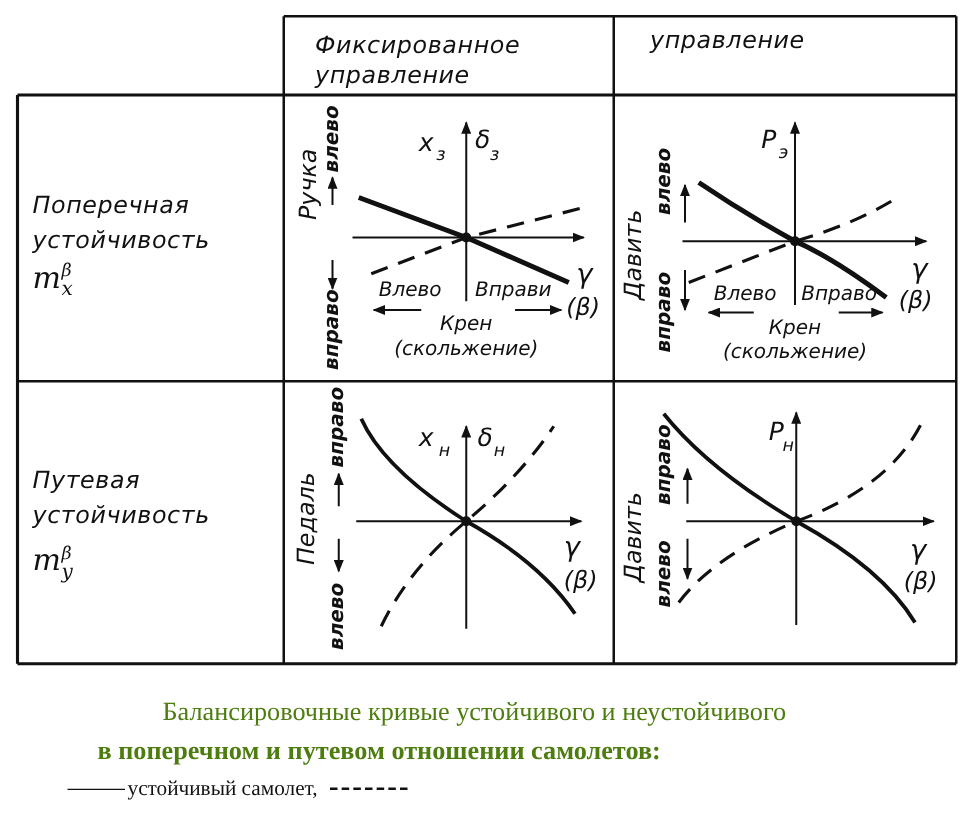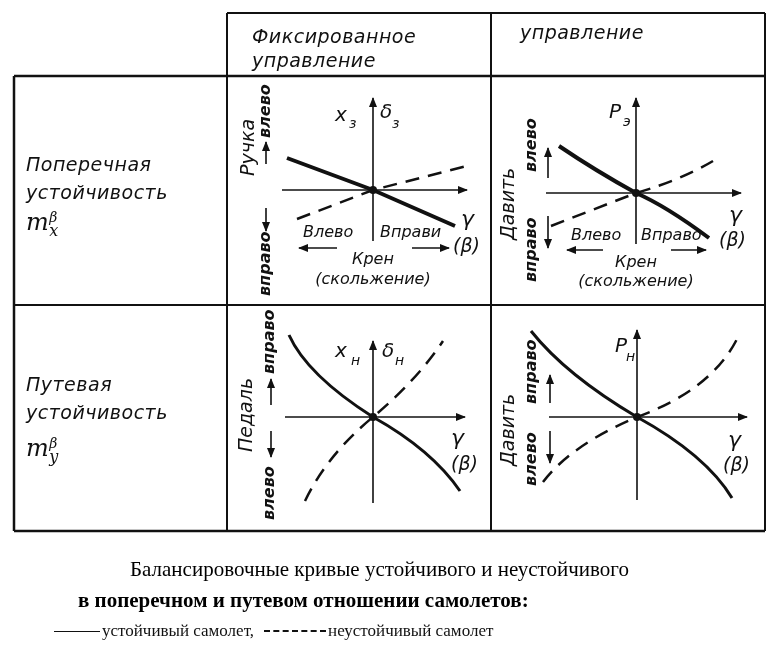--- a/index.html
+++ b/index.html
@@ -3,21 +3,21 @@
   <meta charset="utf-8">
   <style>
     html, body { margin: 0; padding: 0; background: #ffffff; }
     body { width: 780px; height: 650px; position: relative; overflow: hidden; color: #111; }
     .abs { position: absolute; }
     .ital { font-family: "DejaVu Sans", sans-serif; font-style: italic; color: #111; }
     .hdr { font-size: 19px; line-height: 24px; letter-spacing: 0.5px; }
     .rowlabel { font-size: 19px; line-height: 28px; letter-spacing: 0.5px; }
     .coef { font-size: 24px; font-style: italic; font-family: "DejaVu Serif", serif; }
     .vtext { position: absolute; transform-origin: 0 0; transform: rotate(-90deg); white-space: nowrap; font-family: "DejaVu Sans", sans-serif; font-style: italic; font-weight: bold; }
-    .caption { font-family: "Liberation Serif", serif; font-size: 21px; color: #000000; }
+    .caption { font-family: "Liberation Serif", serif; font-size: 21px; color: #4d7c0f; }
     .legend { font-family: "Liberation Serif", serif; font-size: 17px; color: #111; }
     svg text { font-family: "DejaVu Sans", sans-serif; font-style: italic; }
   </style>
 </head>
 <body>
 
 <svg class="abs" style="left:0;top:0" width="780" height="545" viewBox="0 0 780 545">
   <g stroke="#111" fill="none">
 
     <line x1="227" y1="13" x2="765" y2="13" stroke-width="2"></line>
@@ -174,14 +174,13 @@
 <div class="vtext" style="left:496px;top:466px;font-size:19px;font-weight:normal;">Давить</div>
 <div class="vtext" style="left:521px;top:404px;font-size:16px;">вправо</div>
 <div class="vtext" style="left:521px;top:486px;font-size:16px;">влево</div>
 
 <div class="abs caption" style="left:130px;top:557px;">Балансировочные кривые устойчивого и неустойчивого</div>
 <div class="abs caption" style="left:78px;top:588px;font-weight:bold;">в поперечном и путевом отношении самолетов:</div>
 <div class="abs legend" style="left:54px;top:621px;display:flex;align-items:center;">
   <span style="display:inline-block;width:46px;border-top:1.5px solid #111;margin-right:2px;"></span>
   <span>устойчивый самолет,</span>
   <span style="display:inline-block;width:62px;border-top:2px dashed #111;margin:0 2px 0 10px;"></span>
-  <span>неустойчивый самолет</span>
 </div>
 
 </body></html>

